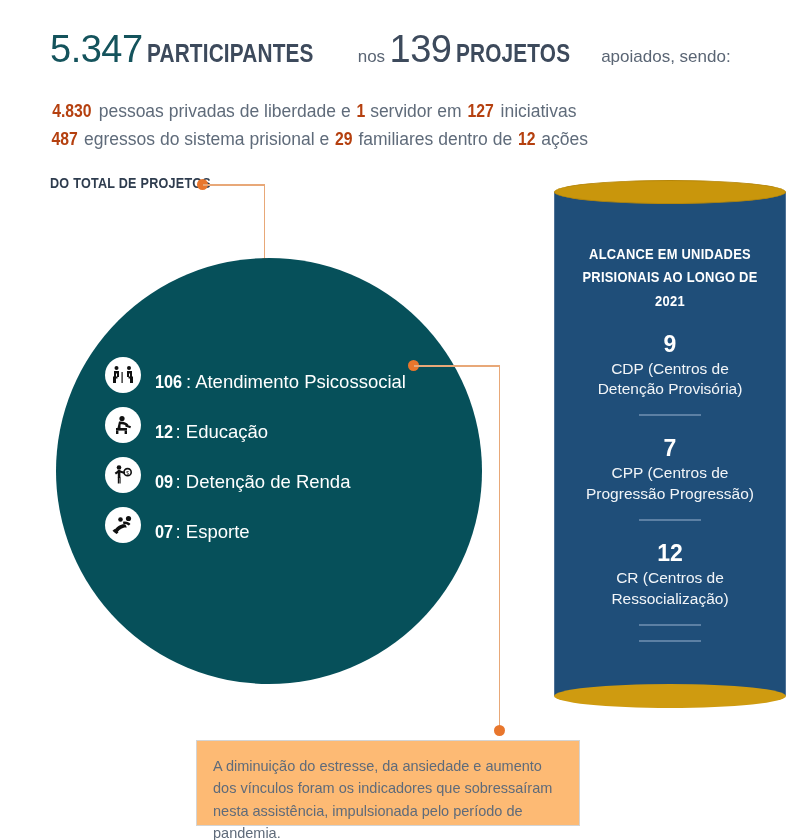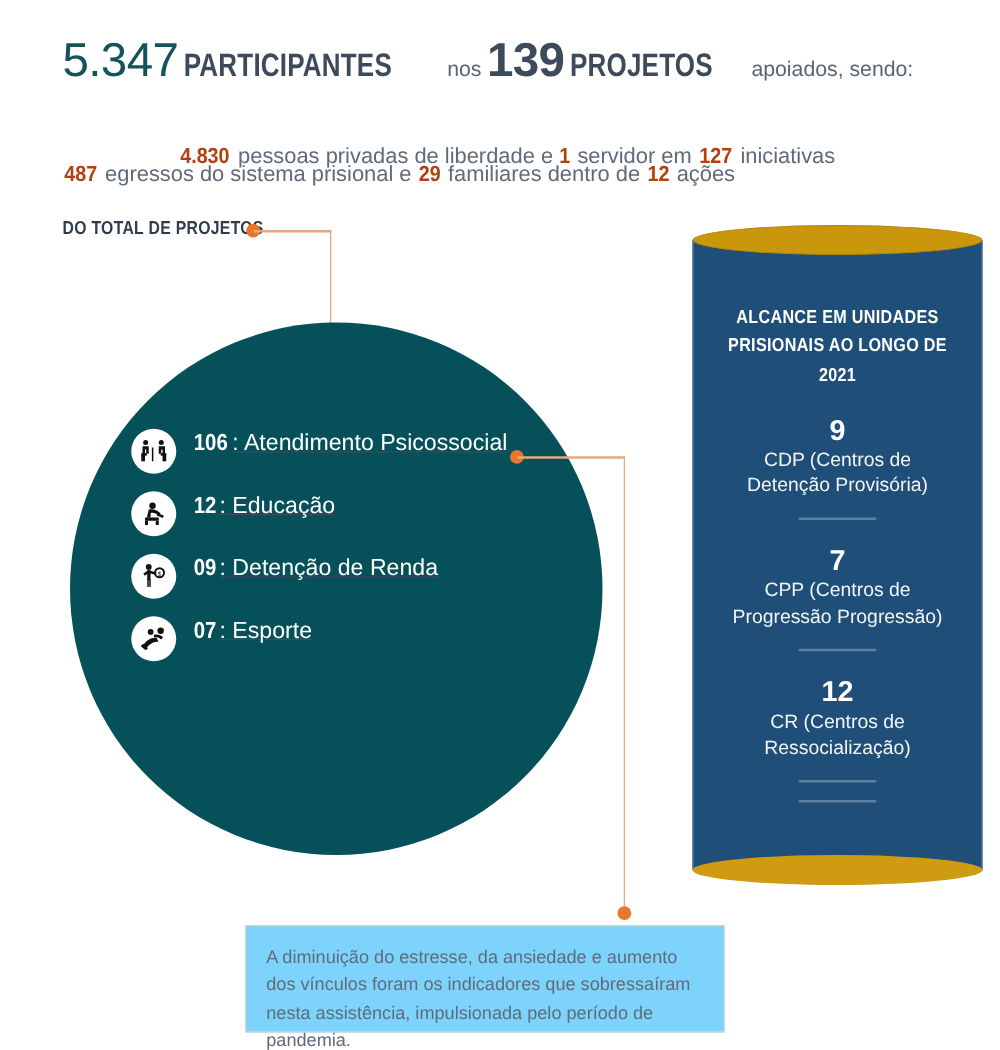--- a/index.html
+++ b/index.html
@@ -41,35 +41,35 @@
     transform-origin: left center;
     margin-right: -2px;
   }
   .hl-small {
     font-size: 17px;
     color: #5a6574;
     font-weight: normal;
   }
   .hl-big-navy {
     font-size: 38px;
-    font-weight: bold;
+    font-weight: normal;
     color: #3d4a5c;
     letter-spacing: -0.5px;
   }
 
   
   .subline {
     position: absolute;
     left: 50px;
     width: 710px;
     font-size: 17.5px;
     color: #5f6b7a;
     white-space: nowrap;
   }
-  .subline.l1 { top: 114px; text-align: center; }
+  .subline.l1 { top: 101px; }
   .subline.l2 { top: 129px; }
   .num-orange {
     color: #b5400f;
     font-weight: bold;
     transform: scaleX(0.9);
     display: inline-block;
   }
 
   
   .total-label {
@@ -106,24 +106,23 @@
     background: #06505a;
   }
   .cat-list {
     position: absolute;
     left: 105px;
     top: 343px;
     width: 330px;
   }
   .cat-row {
     display: flex;
-    align-items: flex-start;
+    align-items: flex-end;
     height: 50px;
     margin-bottom: 0px;
-    text-decoration: underline;
   }
   .cat-icon {
     width: 36px;
     height: 36px;
     min-width: 36px;
     border-radius: 50%;
     background: #ffffff;
     display: flex;
     align-items: center;
     justify-content: center;
@@ -224,21 +223,21 @@
   }
 
   
   .caption-box {
     position: absolute;
     left: 196px;
     top: 740px;
     width: 384px;
     height: 86px;
     border: 1px solid #d4d4d4;
-    background: #7dd3fc;
+    background: #fdba74;
     box-sizing: border-box;
     padding: 14px 16px;
   }
   .caption-box p {
     margin: 0;
     font-size: 14.5px;
     line-height: 1.55;
     color: #5f6b7a;
   }
 </style>

